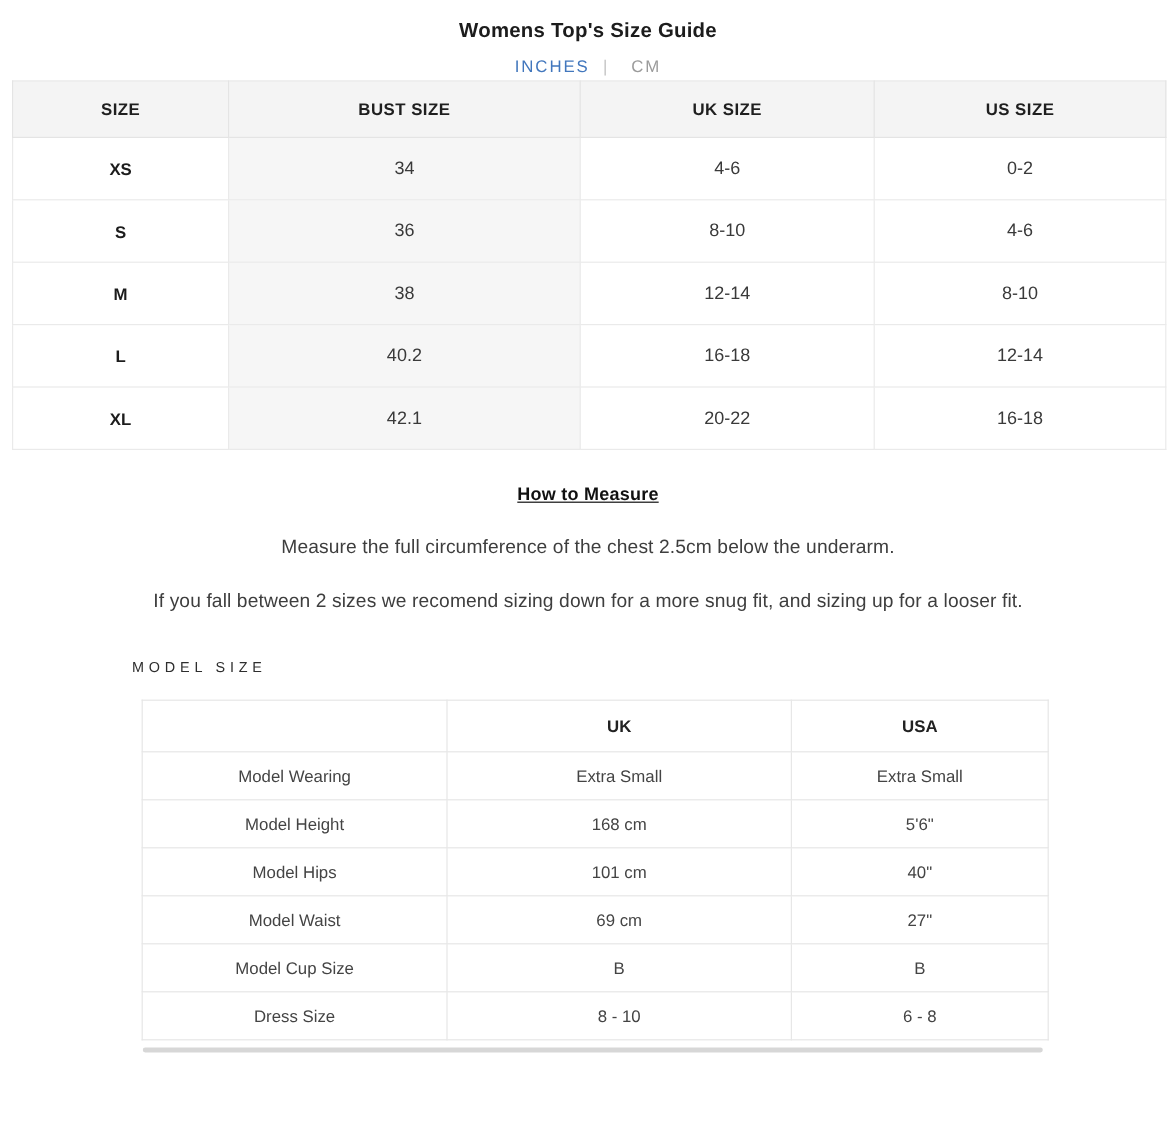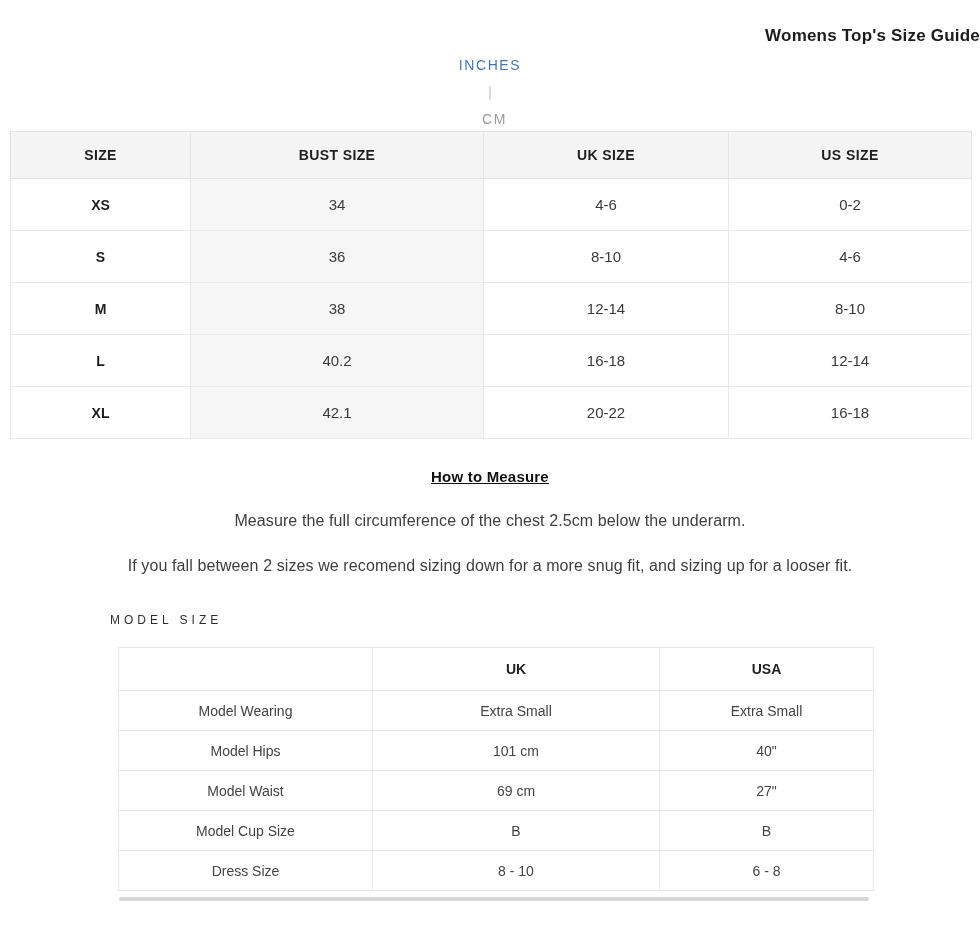--- a/index.html
+++ b/index.html
@@ -12,36 +12,35 @@
   }
   .page {
     width: 980px;
     height: 943px;
     background: #fff;
     overflow: hidden;
   }
 
   
   .page-title {
-    text-align: right;
+    text-align: center;
     font-size: 17px;
     font-weight: 700;
     color: #1c1c1c;
-    padding-top: 26px;
+    padding-top: 16px;
     letter-spacing: 0.2px;
   }
   .unit-toggle {
     display: flex;
     justify-content: center;
     align-items: center;
     gap: 11px;
     margin-top: 11px;
     font-size: 14px;
     letter-spacing: 1.6px;
-    flex-direction: column;
   }
   .unit-inches { color: #4277bd; cursor: pointer; }
   .unit-sep    { color: #c4c4c4; letter-spacing: 0; }
   .unit-cm     { color: #9b9b9b; cursor: pointer; margin-left: 9px; }
 
   
   .size-table-wrap { margin: 4px 9px 0 10px; }
   table { border-collapse: collapse; table-layout: fixed; }
   .size-table { width: 961px; }
   .size-table th {
@@ -210,20 +209,25 @@
           <th>USA</th>
         </tr>
       </thead>
       <tbody>
         <tr>
           <td>Model Wearing</td>
           <td>Extra Small</td>
           <td>Extra Small</td>
         </tr>
         <tr>
+          <td>Model Height</td>
+          <td>168 cm</td>
+          <td>5'6"</td>
+        </tr>
+        <tr>
           <td>Model Hips</td>
           <td>101 cm</td>
           <td>40"</td>
         </tr>
         <tr>
           <td>Model Waist</td>
           <td>69 cm</td>
           <td>27"</td>
         </tr>
         <tr>

